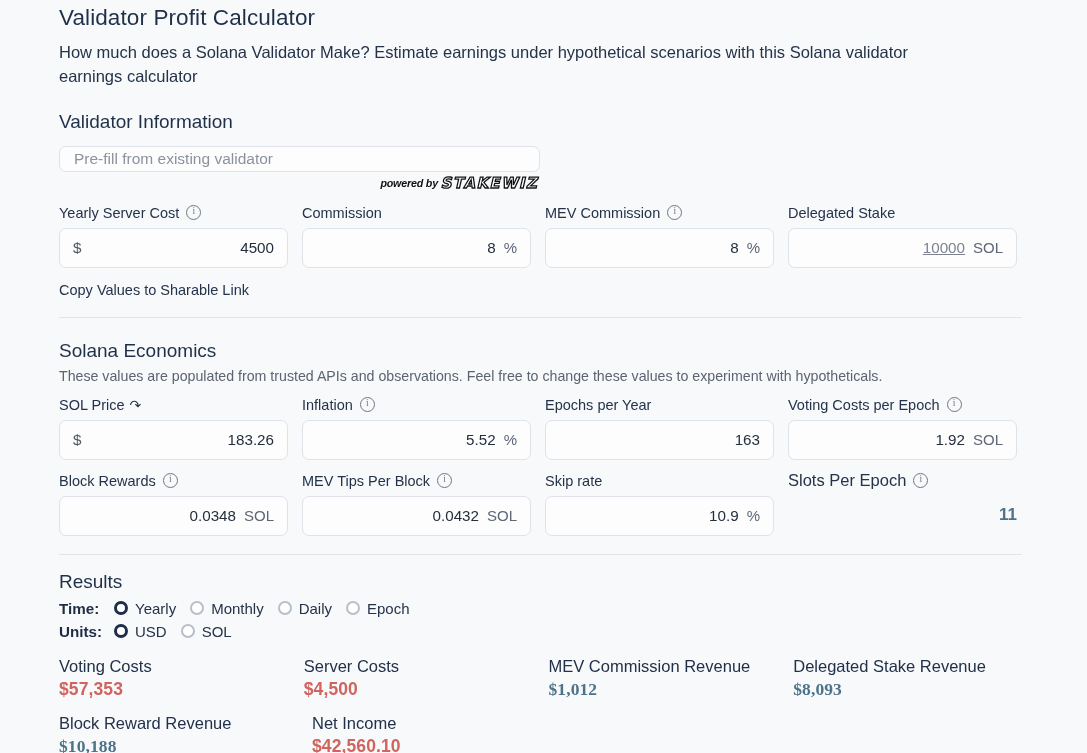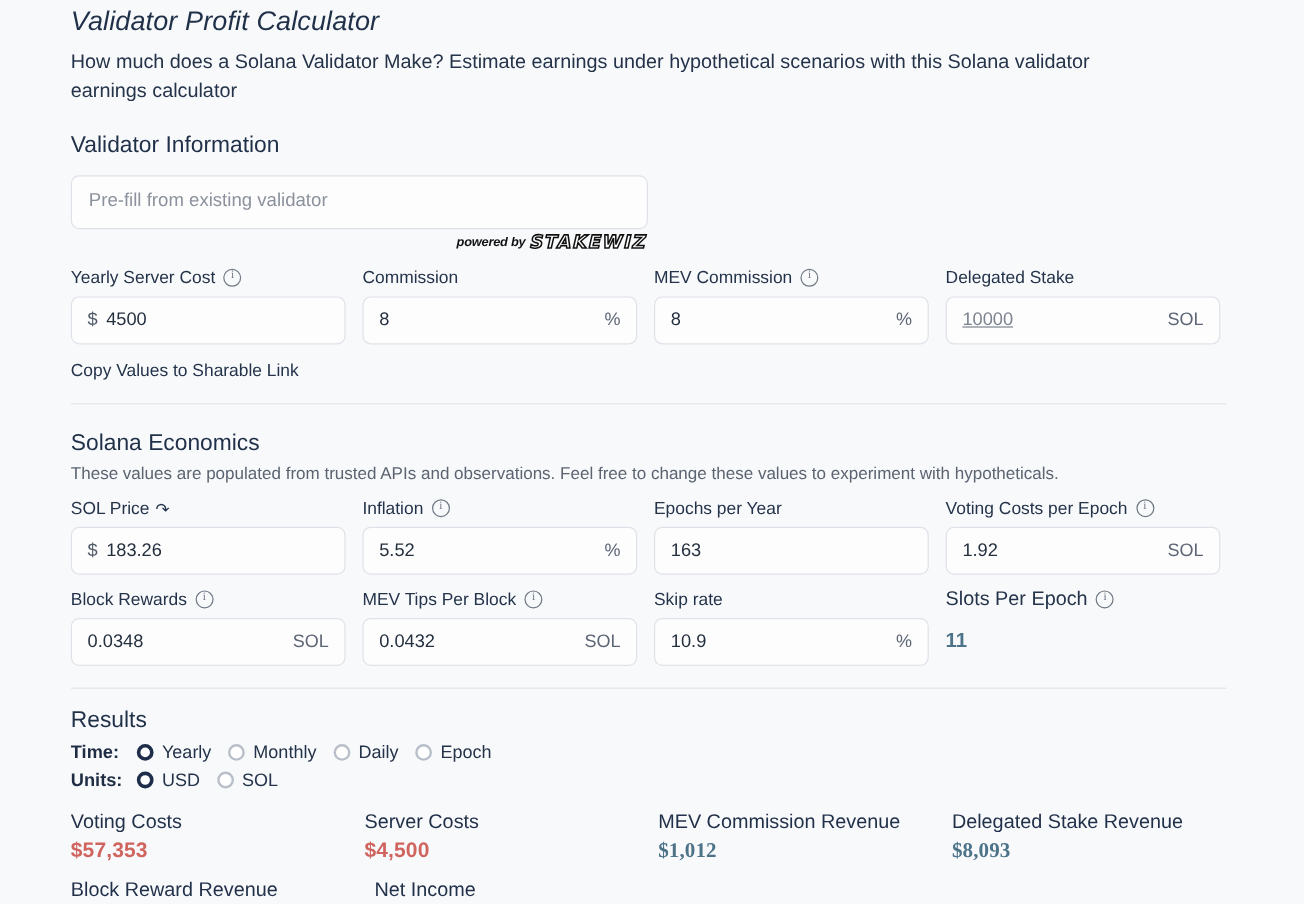--- a/index.html
+++ b/index.html
@@ -21,21 +21,20 @@
     box-sizing: border-box;
   }
   
   .title {
     font-size: 22.5px;
     font-weight: 400;
     color: #1f3048;
     margin: 0;
     padding-top: 5px;
     letter-spacing: .1px;
-    font-style: italic;
   }
   .subtitle {
     font-size: 16.5px;
     font-weight: 400;
     color: #243349;
     line-height: 1.45;
     margin: 10px 0 0 0;
     max-width: 900px;
   }
   .section-title {
@@ -46,21 +45,21 @@
   }
   .section-note {
     font-size: 14.2px;
     color: #5b6470;
     margin: 6px 0 0 0;
   }
   
   .prefill-wrap { margin-top: 13px; }
   .prefill {
     width: 481px;
-    height: 45px;
+    height: 26px;
     box-sizing: border-box;
     border: 1px solid #dfe2e8;
     border-radius: 7px;
     background: #fdfdfe;
     padding: 0 14px;
     font-size: 15.5px;
     color: #8b929c;
     font-family: "Liberation Sans", sans-serif;
     outline: none;
     display: flex;
@@ -93,20 +92,21 @@
     text-stroke: 1.3px #101010;
     font-family: "DejaVu Sans", sans-serif;
     transform: skewX(-2deg);
     line-height: 16px;
   }
   
   .row {
     display: flex;
     gap: 14px;
     margin-top: 12px;
+    text-align: right;
   }
   .field { width: 229px; }
   .flabel {
     display: flex;
     align-items: center;
     gap: 7px;
     font-size: 14.5px;
     color: #24334a;
     margin-bottom: 6px;
     height: 18px;

